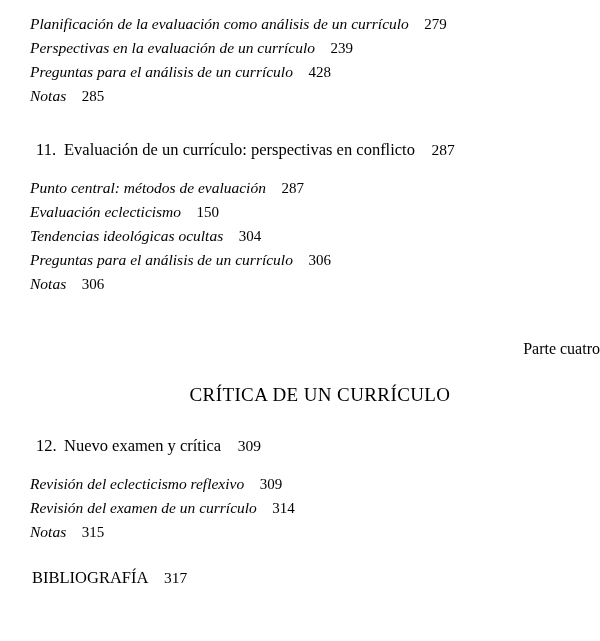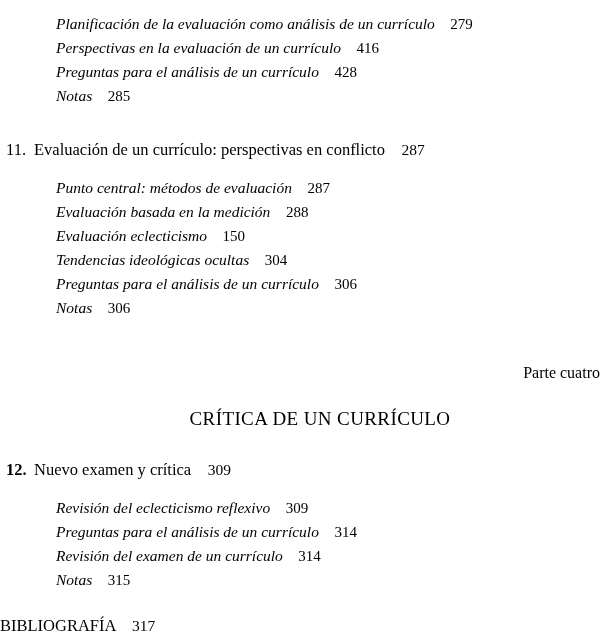--- a/index.html
+++ b/index.html
@@ -21,40 +21,40 @@
     height: 641px;
     padding: 0;
   }
 
   
   .sub-entry {
     font-style: italic;
     font-size: 15.5px;
     line-height: 23px;
     margin: 0 0 0 0;
-    padding-left: 56px;
+    padding-left: 30px;
     white-space: pre;
   }
   .sub-entry .pg {
     font-style: normal;
     font-size: 15px;
   }
 
   .chapter-line {
     font-size: 16.5px;
     line-height: 24px;
-    padding-left: 6px;
+    padding-left: 36px;
     white-space: pre;
     margin-top: 4px;
   }
   .chapter-line .num {
     display: inline-block;
     width: 28px;
   }
-  .chapter-line .num.bold { font-weight: bold; }
+  .chapter-line .num.bold { font-weight: normal; }
   .chapter-line .pg { font-size: 15.5px; }
 
   .part-title {
     text-align: right;
     font-size: 16px;
     line-height: 22px;
     margin: 0;
   }
   .part-heading {
     text-align: center;
@@ -63,20 +63,21 @@
     letter-spacing: 0.4px;
     margin: 0;
     padding-left: 40px;
   }
 
   .back-entry {
     font-size: 16.5px;
     line-height: 24px;
     padding-left: 0;
     white-space: pre;
+    margin-left: 32px;
   }
   .back-entry .pg { font-size: 15.5px; }
 
   .spacer-1 { height: 14px; }
   .spacer-2 { height: 26px; }
   .spacer-3 { height: 22px; }
   .spacer-4 { height: 24px; }
   .spacer-5 { height: 18px; }
   .spacer-6 { height: 22px; }
   .spacer-7 { height: 22px; }
@@ -85,34 +86,33 @@
 </style>
 </head>
 <body>
 
 <div class="page">
 
   <div class="top-pad"></div>
 
   <div>
     <div class="sub-entry"><span>Planificación de la evaluación como análisis de un currículo</span>    <span class="pg">279</span></div>
-    <div class="sub-entry"><span>Perspectivas en la evaluación de un currículo</span>    <span class="pg">416</span></div>
+    <div class="sub-entry"><span>Perspectivas en la evaluación de un currículo</span>    <span class="pg">239</span></div>
     <div class="sub-entry"><span>Preguntas para el análisis de un currículo</span>    <span class="pg">428</span></div>
     <div class="sub-entry"><span>Notas</span>    <span class="pg">285</span></div>
   </div>
 
   <div class="spacer-2"></div>
 
   <div class="chapter-line"><span class="num">11.</span><span>Evaluación de un currículo: perspectivas en conflicto</span>    <span class="pg">287</span></div>
 
   <div class="spacer-1"></div>
 
   <div>
     <div class="sub-entry"><span>Punto central: métodos de evaluación</span>    <span class="pg">287</span></div>
-    <div class="sub-entry"><span>Evaluación basada en la medición</span>    <span class="pg">288</span></div>
     <div class="sub-entry"><span>Evaluación eclecticismo</span>    <span class="pg">150</span></div>
     <div class="sub-entry"><span>Tendencias ideológicas ocultas</span>    <span class="pg">304</span></div>
     <div class="sub-entry"><span>Preguntas para el análisis de un currículo</span>    <span class="pg">306</span></div>
     <div class="sub-entry"><span>Notas</span>    <span class="pg">306</span></div>
   </div>
 
   <div class="spacer-4"></div>
   <div class="spacer-5"></div>
 
   <div class="part-title">Parte cuatro</div>
@@ -120,21 +120,20 @@
   <div class="part-heading">CRÍTICA DE UN CURRÍCULO</div>
 
   <div class="spacer-7"></div>
 
   <div class="chapter-line"><span class="num bold">12.</span><span>Nuevo examen y crítica</span>    <span class="pg">309</span></div>
 
   <div class="spacer-1"></div>
 
   <div>
     <div class="sub-entry"><span>Revisión del eclecticismo reflexivo</span>    <span class="pg">309</span></div>
-    <div class="sub-entry"><span>Preguntas para el análisis de un currículo</span>    <span class="pg">314</span></div>
     <div class="sub-entry"><span>Revisión del examen de un currículo</span>    <span class="pg">314</span></div>
     <div class="sub-entry"><span>Notas</span>    <span class="pg">315</span></div>
   </div>
 
   <div class="spacer-3"></div>
 
   <div class="back-entry"><span>BIBLIOGRAFÍA</span>    <span class="pg">317</span></div>
   <div class="spacer-8"></div>
 
 </div>

